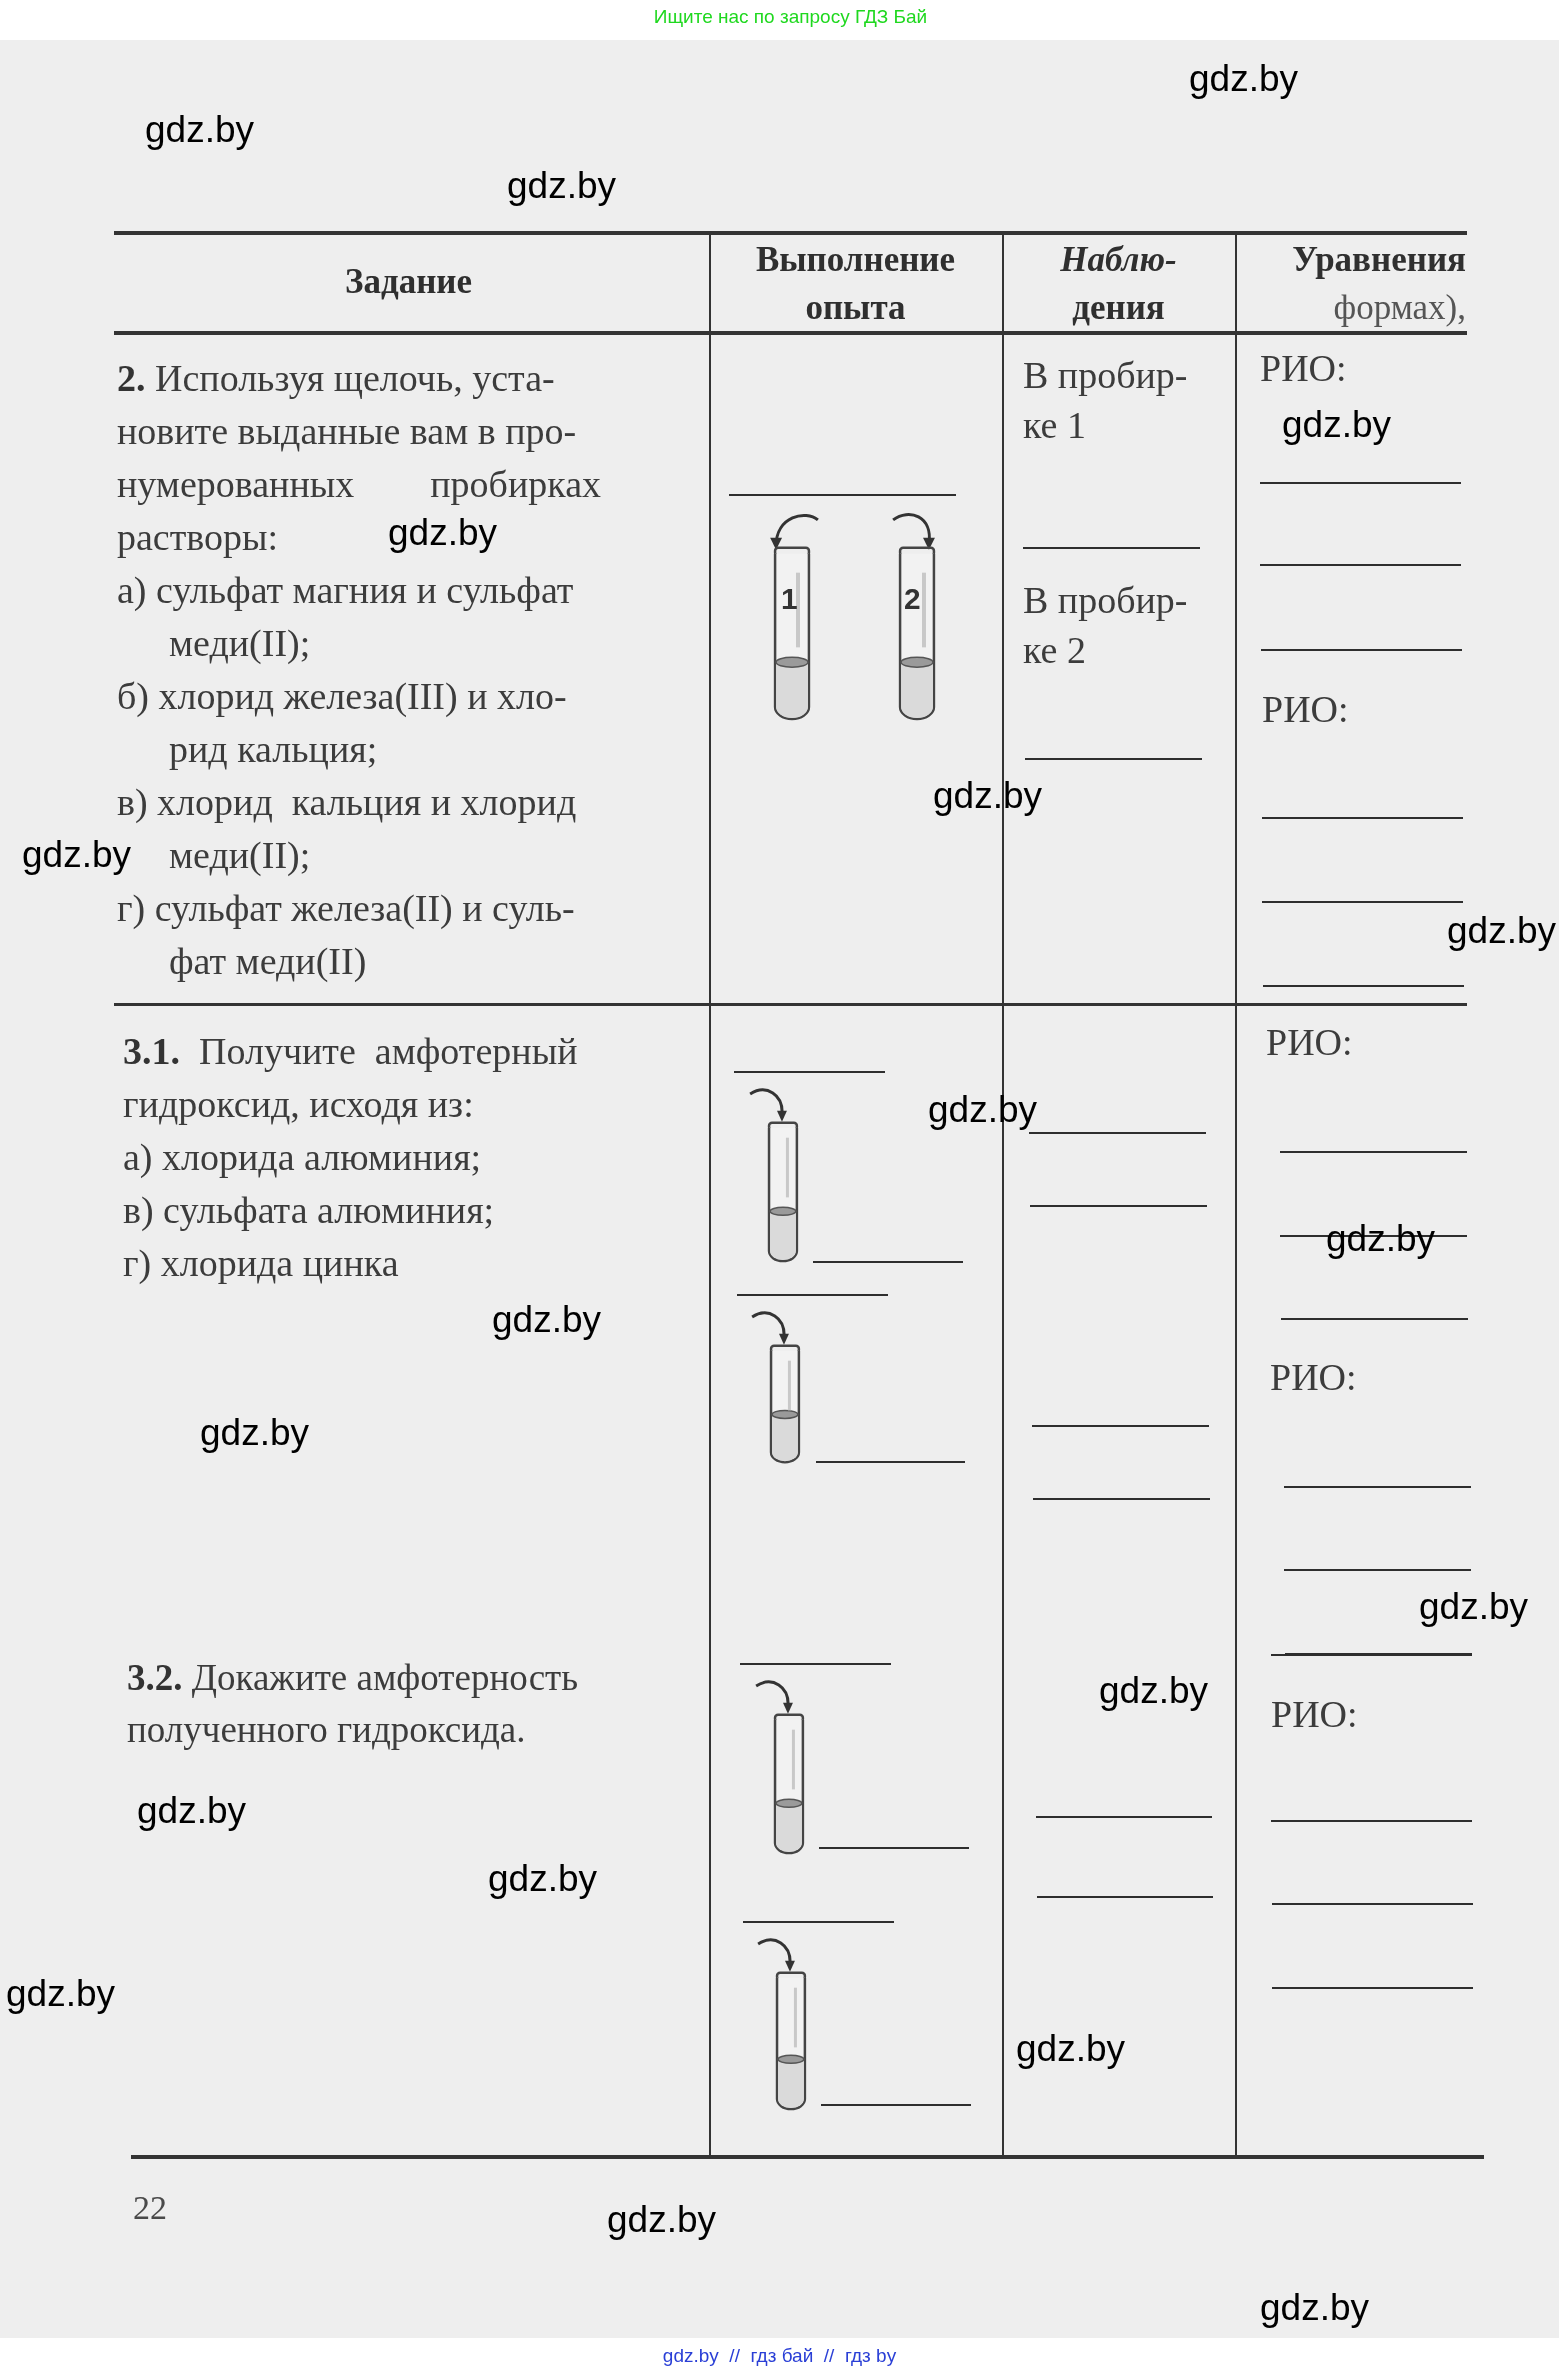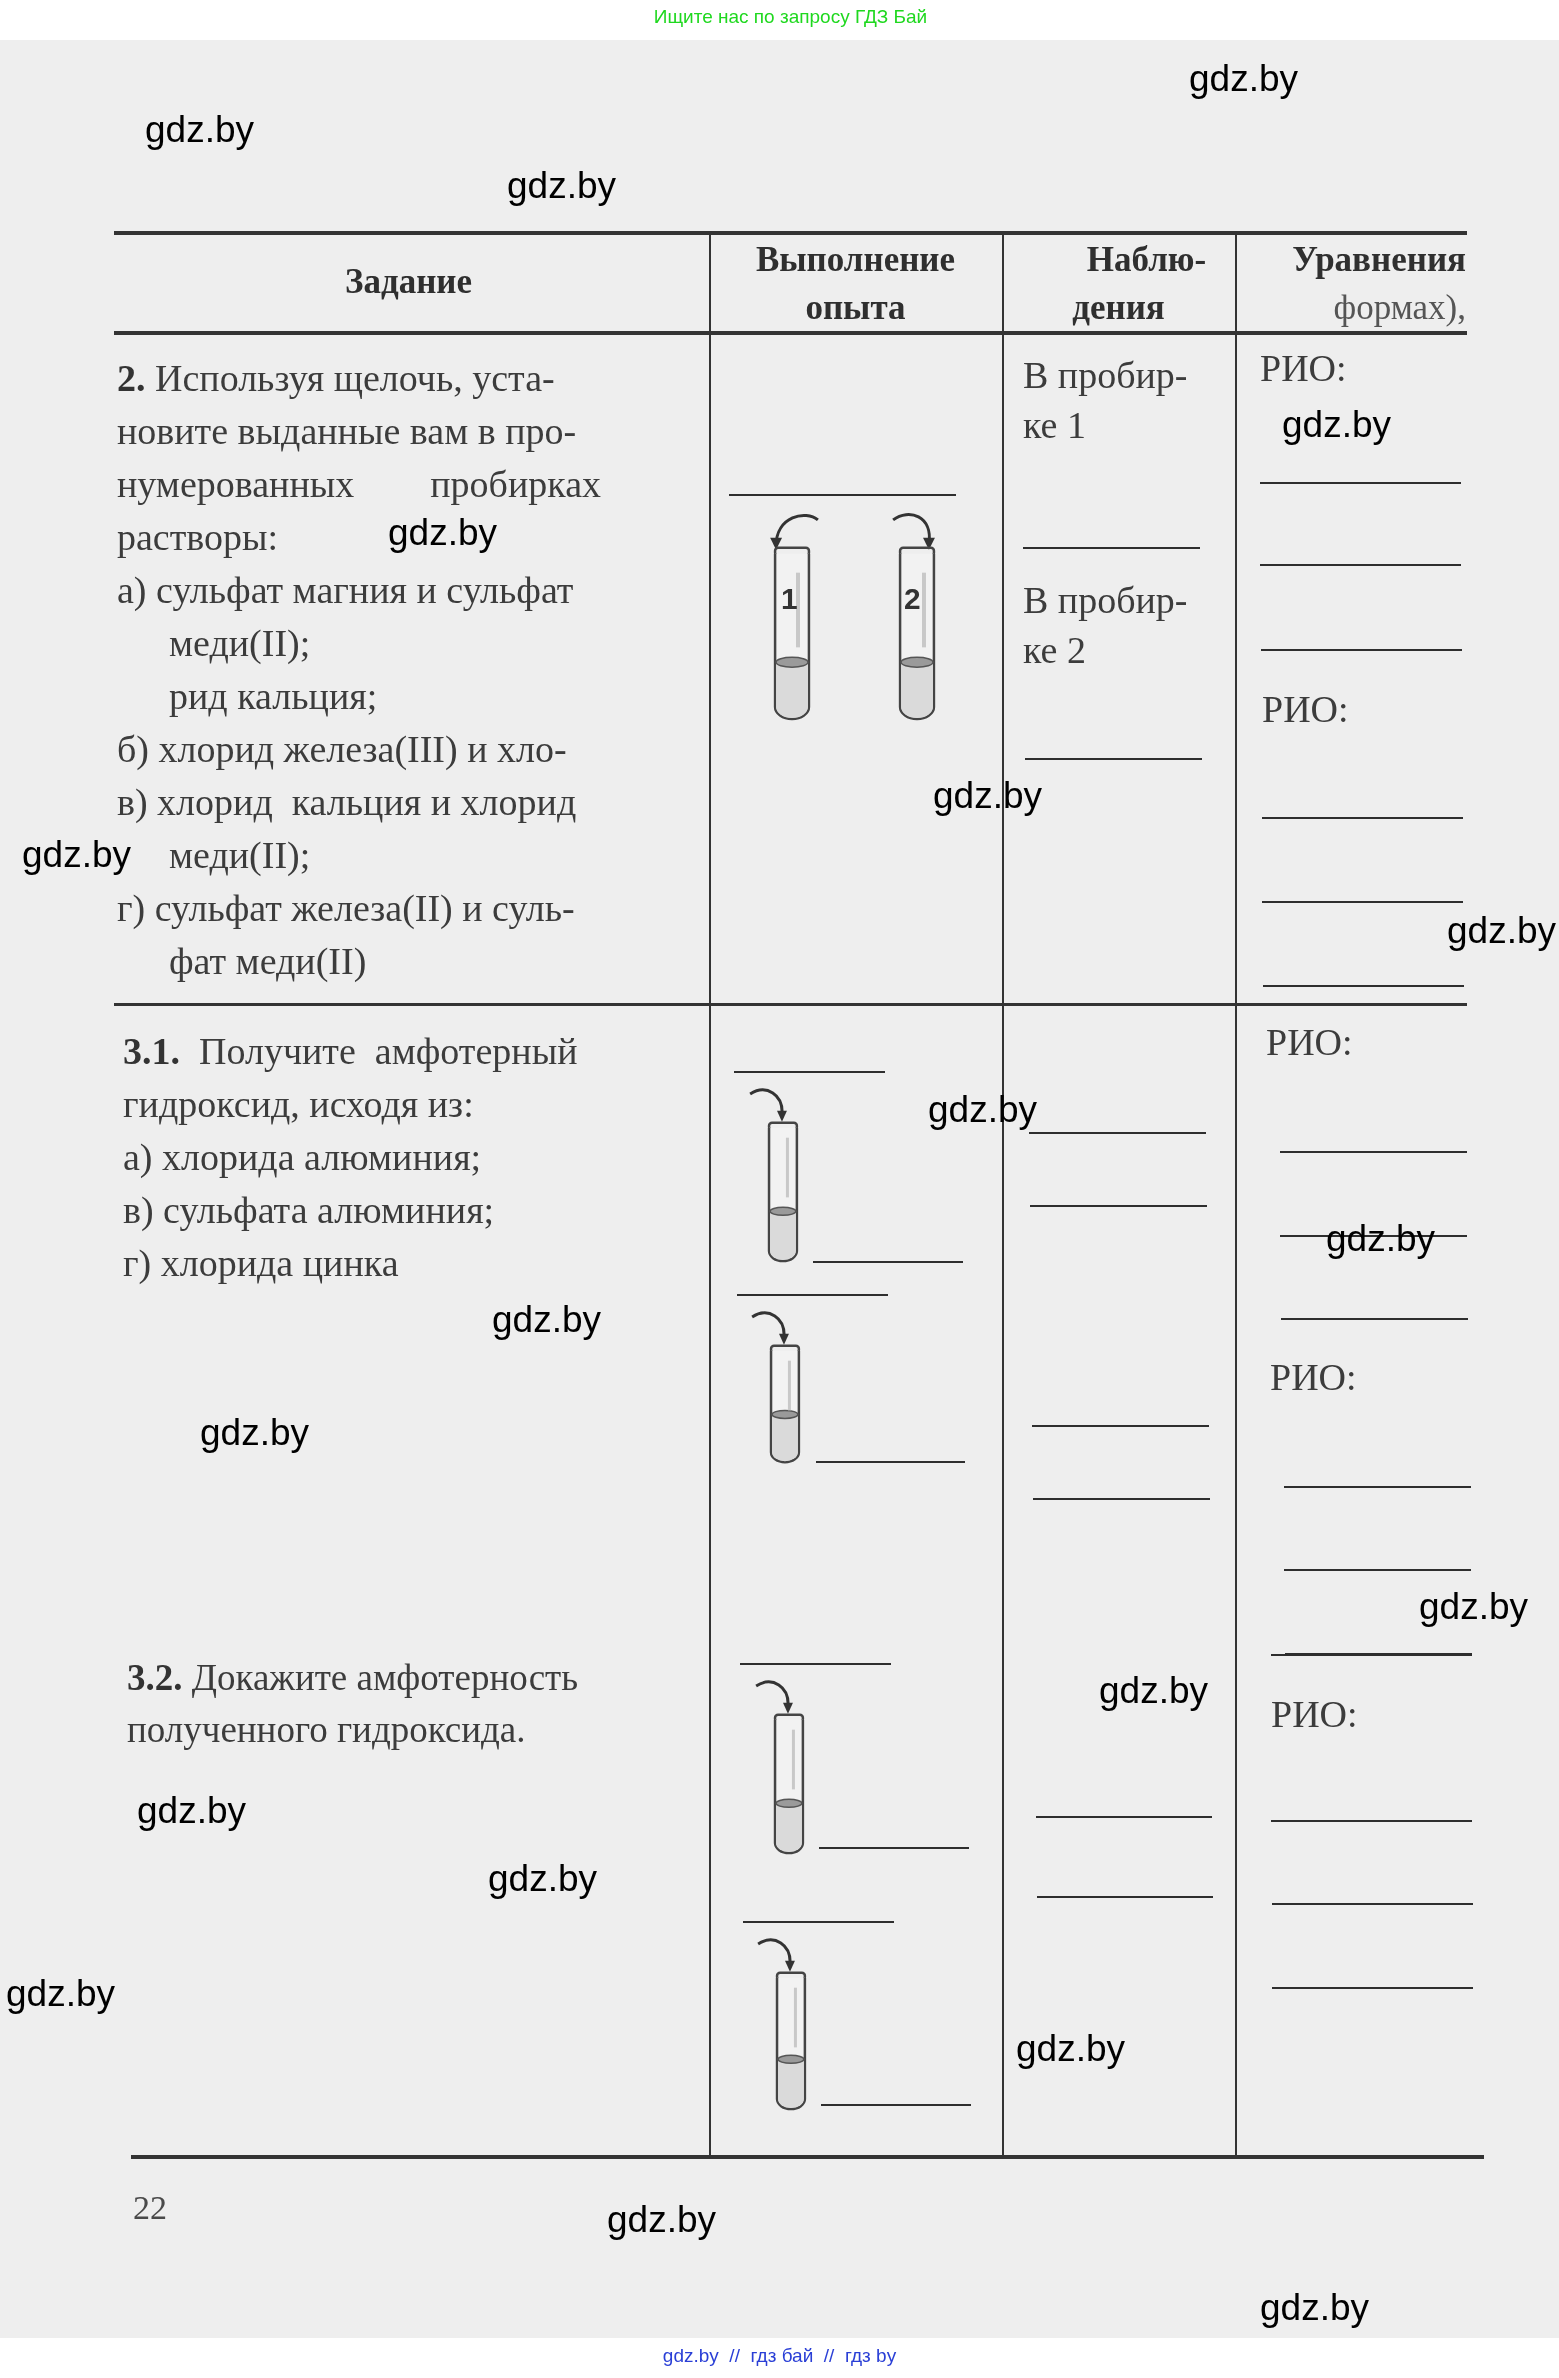--- a/index.html
+++ b/index.html
@@ -39,34 +39,34 @@
 <div class="hline thick" style="left:114px; top:1003px; width:1353px; height:3px;"></div>
 <div class="hline thick" style="left:131px; top:2155px; width:1353px;"></div>
 
 <div class="vline" style="left:709px; top:233px; height:1924px;"></div>
 <div class="vline" style="left:1002px; top:233px; height:1924px;"></div>
 <div class="vline" style="left:1235px; top:233px; height:1924px;"></div>
 
 <div class="txt hdr" style="left:299px; top:261px; width:219px;">Задание</div>
 <div class="txt hdr" style="left:711px; top:239px; width:289px;">Выполнение</div>
 <div class="txt hdr" style="left:711px; top:287px; width:289px;">опыта</div>
-<div class="txt hdr" style="left:1032px; top:239px; width:229px;">Наблю-</div>
+<div class="txt hdr" style="left:1004px; top:239px; width:229px;font-style:italic;">Наблю-</div>
 <div class="txt hdr" style="left:1004px; top:287px; width:229px;">дения</div>
 <div class="txt hdr" style="left:1249px; top:239px; width:217px; text-align:right;">Уравнения</div>
 <div class="txt hdr" style="left:1249px; top:287px; width:217px; text-align:right; font-weight:normal; color:#555;">формах),</div>
 
 <div class="txt task" style="left:117px; top:352px;">
   <div><b>2.</b> <span>Используя  щелочь,  уста-</span></div>
   <div>новите выданные вам в про-</div>
   <div style="white-space:pre;">нумерованных        пробирках</div>
   <div>растворы:</div>
   <div>а) сульфат магния и сульфат</div>
   <div style="padding-left:52px;">меди(II);</div>
+  <div>б) хлорид железа(III) и хло-</div>
   <div style="padding-left:52px;">рид кальция;</div>
-  <div>б) хлорид железа(III) и хло-</div>
   <div style="white-space:pre;">в) хлорид  кальция и хлорид</div>
   <div style="padding-left:52px;">меди(II);</div>
   <div>г) сульфат железа(II) и суль-</div>
   <div style="padding-left:52px;">фат меди(II)</div>
 </div>
 
 <div class="hline thin" style="left:729px; top:494px; width:227px;"></div>
 <svg class="tube" style="left:766px; top:498px;" width="60" height="229" viewBox="0 0 60 230">
   <path d="M10 48 C 10 18, 40 12, 52 22" fill="none" stroke="#333" stroke-width="3"></path>
   <path d="M4 40 L10 52 L16 40 Z" fill="#333"></path>

